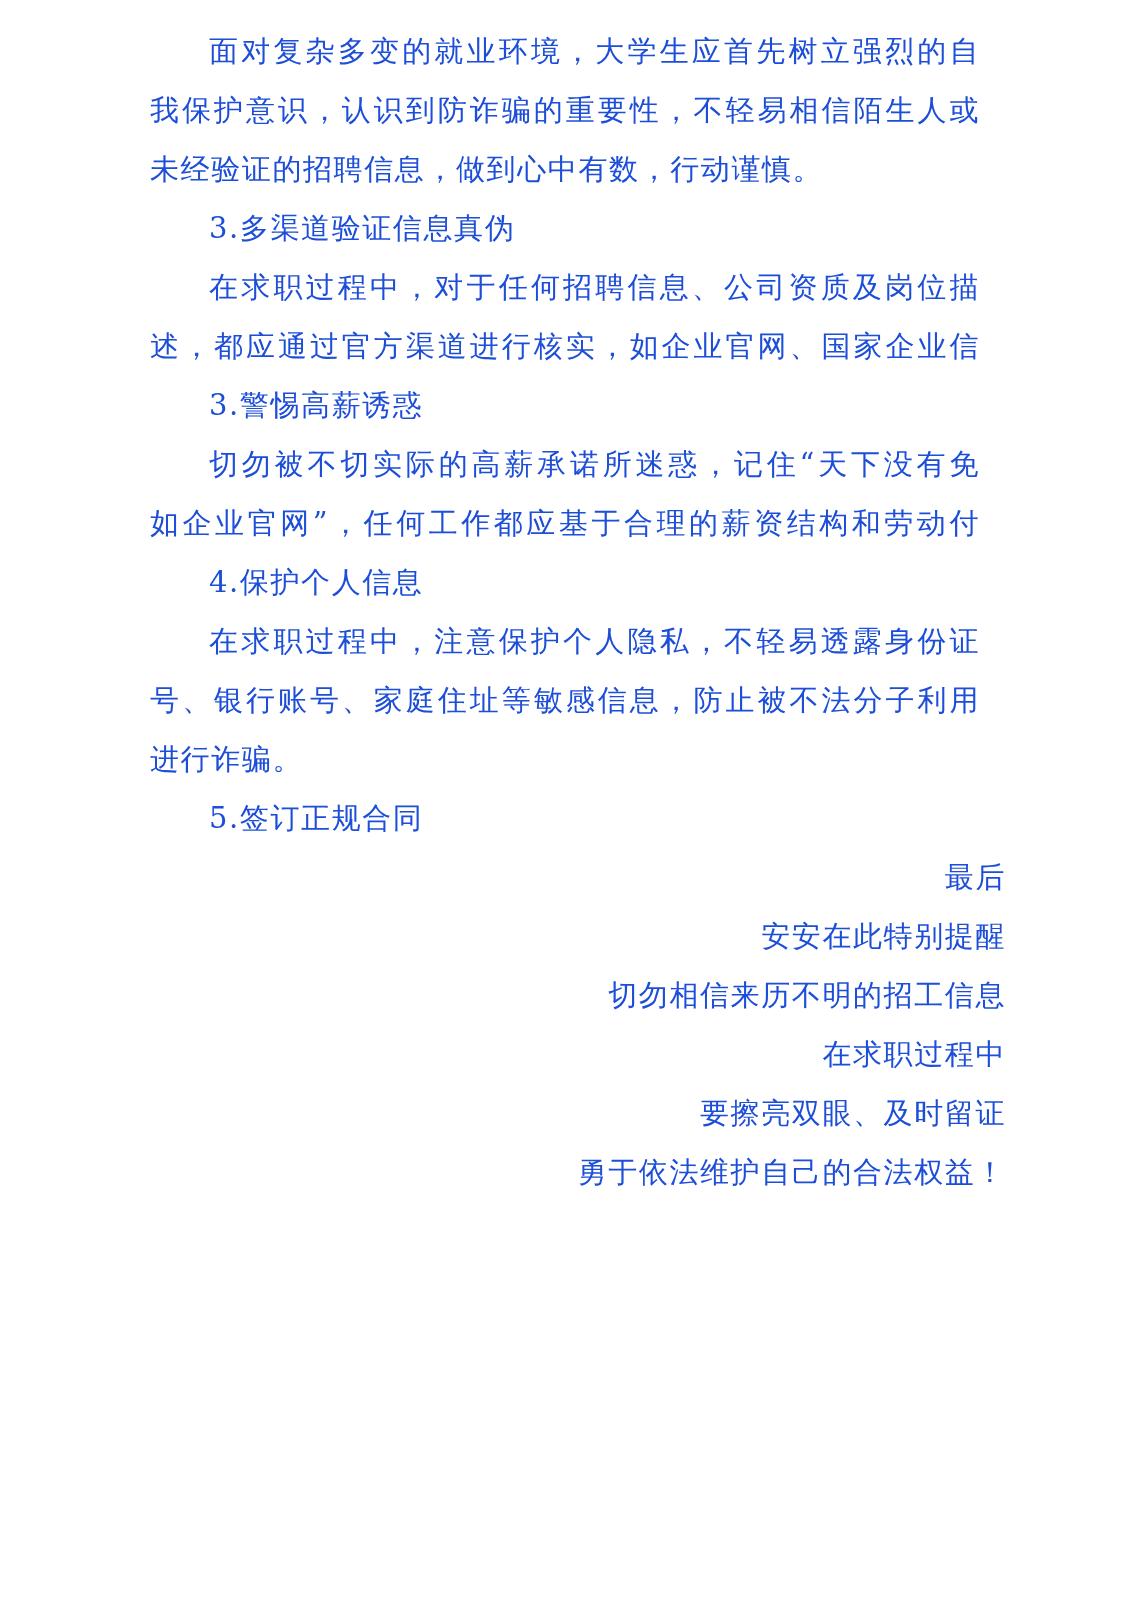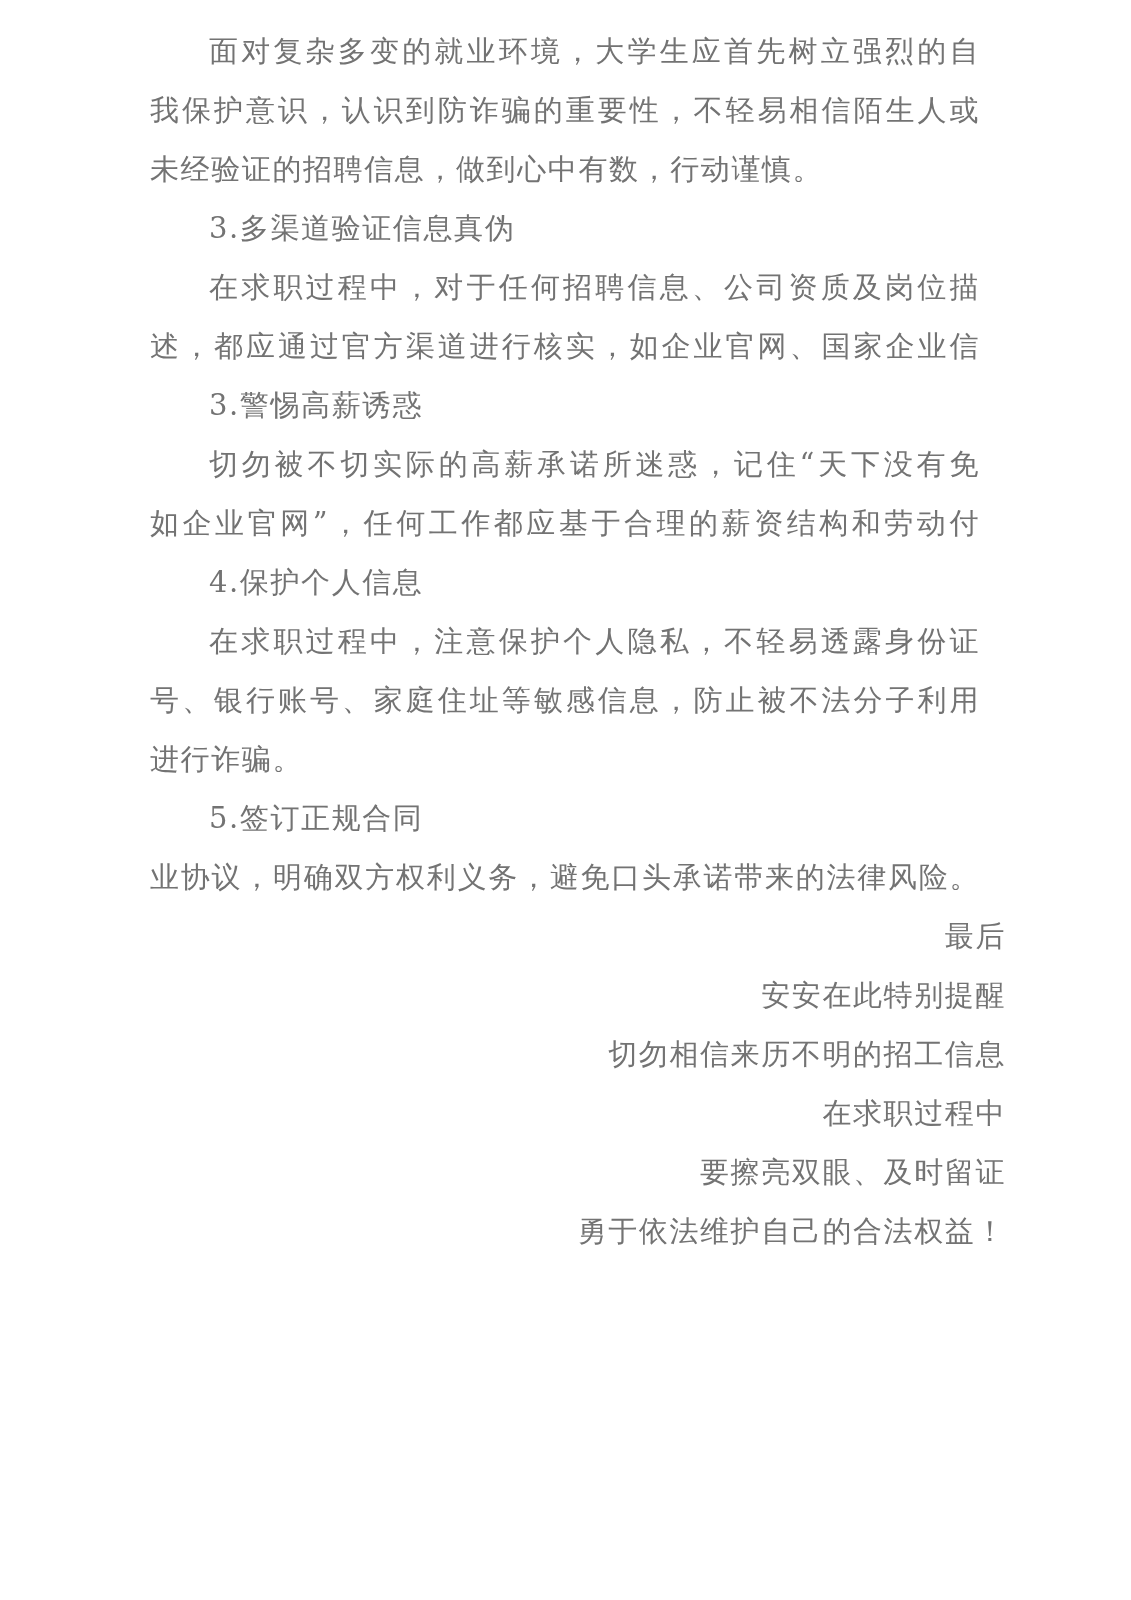--- a/index.html
+++ b/index.html
@@ -8,21 +8,21 @@
     background: #ffffff;
   }
   .page {
     position: relative;
     width: 1131px;
     height: 1256px;
     background: #ffffff;
     box-sizing: border-box;
     padding: 22px 151px 0 150px;
     font-family: "DejaVu Serif", "Liberation Serif", serif;
-    color: #737373;
+    color: #1d4ed8;
     font-size: 29px;
     letter-spacing: 1.6px;
     overflow: hidden;
   }
   .line {
     height: 59px;
     line-height: 59px;
     overflow: hidden;
   }
   .line.indent {
@@ -77,21 +77,20 @@
       </div>
       <div class="block block-paragraph">
         <div class="line indent fill">在求职过程中，注意保护个人隐私，不轻易透露身份证</div>
         <div class="line fill">号、银行账号、家庭住址等敏感信息，防止被不法分子利用</div>
         <div class="line">进行诈骗。</div>
       </div>
       <div class="block block-heading">
         <div class="line indent">5.签订正规合同</div>
       </div>
       <div class="block block-paragraph">
-        <div class="line fill">业协议，明确双方权利义务，避免口头承诺带来的法律风险。</div>
       </div>
       <div class="block block-center">
         <div class="line">最后</div>
         <div class="line">安安在此特别提醒</div>
         <div class="line">切勿相信来历不明的招工信息</div>
         <div class="line">在求职过程中</div>
         <div class="line">要擦亮双眼、及时留证</div>
         <div class="line">勇于依法维护自己的合法权益！</div>
       </div>
       <div class="block block-spacer">

